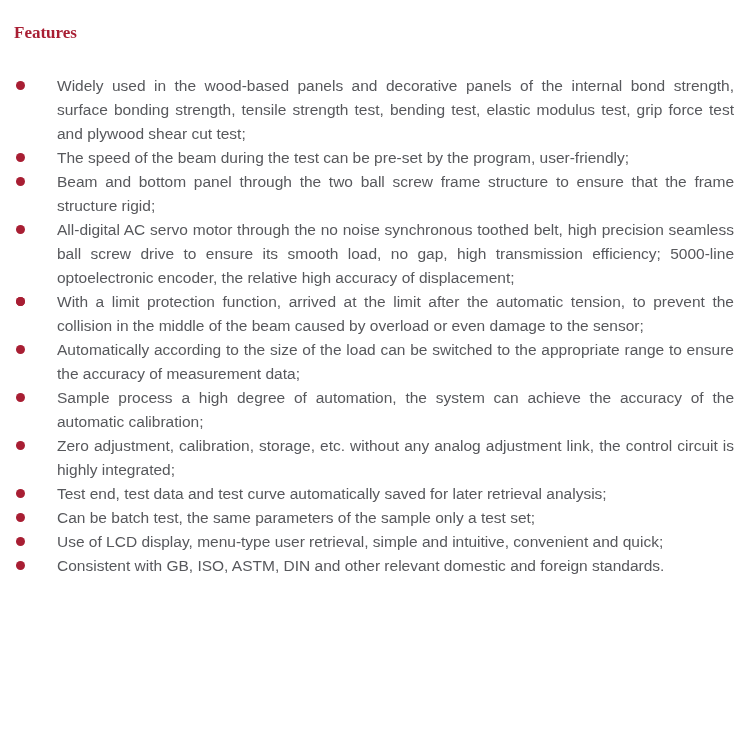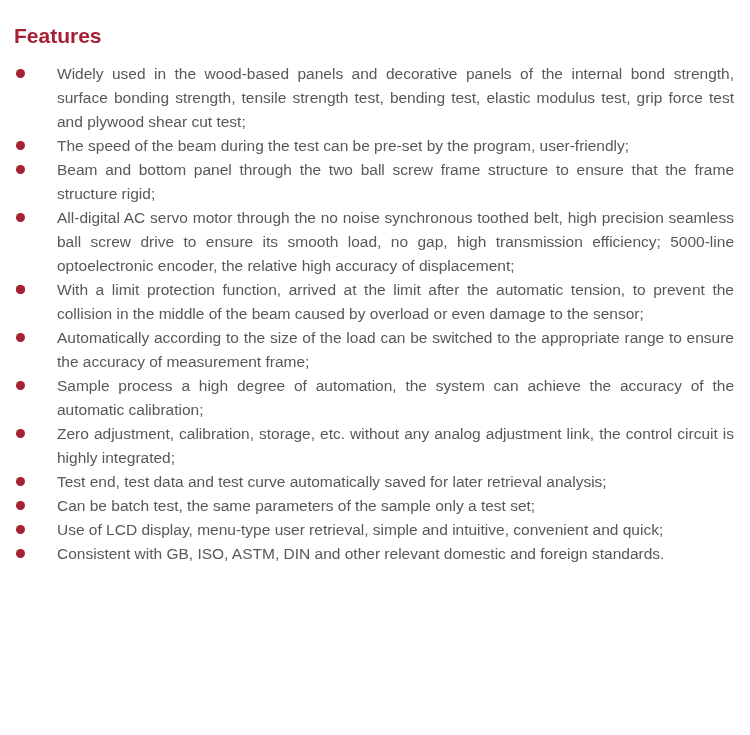--- a/index.html
+++ b/index.html
@@ -17,30 +17,30 @@
     height: 735px;
     background: var(--page-bg);
     font-family: "Liberation Sans", sans-serif;
     overflow: hidden;
   }
   .features-section {
     width: 750px;
     height: 735px;
   }
   .features-title {
-    font-family: Liberation Sans, sans-serif;
+    font-family: Liberation Serif, serif;
     font-weight: bold;
-    font-size: 21px;
+    font-size: 17px;
     line-height: 1.2;
     color: var(--accent);
     margin: 23px 14px 0 14px;
   }
   .features-list {
     list-style: none;
-    margin: 14px 0 0 0;
+    margin: 31px 0 0 0;
     padding: 0 16px 0 57px;
   }
   .feature-item {
     position: relative;
     font-size: 15.5px;
     line-height: 24px;
     color: var(--text-color);
     text-align: justify;
     text-justify: inter-word;
   }
@@ -59,21 +59,21 @@
 
 <div class="features-section">
   <h1 class="features-title">Features</h1>
   <ul class="features-list" id="features-list">
       <li class="feature-item"><span class="bullet"></span><span>Widely used in the wood-based panels and decorative panels of the internal bond strength, surface bonding strength, tensile strength test, bending test, elastic modulus test, grip force test and plywood shear cut test;</span></li>
       <li class="feature-item"><span class="bullet"></span><span>The speed of the beam during the test can be pre-set by the program, user-friendly;</span></li>
       <li class="feature-item"><span class="bullet"></span><span>Beam and bottom panel through the two ball screw frame structure to ensure that the frame structure rigid;</span></li>
       <li class="feature-item"><span class="bullet"></span><span>All-digital AC servo motor through the no noise synchronous toothed belt, high precision seamless ball screw drive to ensure its smooth load, no gap, high transmission efficiency; 5000-line optoelectronic encoder, the relative high accuracy of displacement;</span></li>
       <li class="feature-item"><span class="bullet"></span></li>
       <li class="feature-item"><span class="bullet"></span><span>With a limit protection function, arrived at the limit after the automatic tension, to prevent the collision in the middle of the beam caused by overload or even damage to the sensor;</span></li>
-      <li class="feature-item"><span class="bullet"></span><span>Automatically according to the size of the load can be switched to the appropriate range to ensure the accuracy of measurement frame;</span></li>
+      <li class="feature-item"><span class="bullet"></span><span>Automatically according to the size of the load can be switched to the appropriate range to ensure the accuracy of measurement data;</span></li>
       <li class="feature-item"><span class="bullet"></span><span>Sample process a high degree of automation, the system can achieve the accuracy of the automatic calibration;</span></li>
       <li class="feature-item"><span class="bullet"></span><span>Zero adjustment, calibration, storage, etc. without any analog adjustment link, the control circuit is highly integrated;</span></li>
       <li class="feature-item"><span class="bullet"></span><span>Test end, test data and test curve automatically saved for later retrieval analysis;</span></li>
       <li class="feature-item"><span class="bullet"></span><span>Can be batch test, the same parameters of the sample only a test set;</span></li>
       <li class="feature-item"><span class="bullet"></span><span>Use of LCD display, menu-type user retrieval, simple and intuitive, convenient and quick;</span></li>
       <li class="feature-item"><span class="bullet"></span><span>Consistent with GB, ISO, ASTM, DIN and other relevant domestic and foreign standards.</span></li>
     </ul>
 </div>
 
 </body></html>

